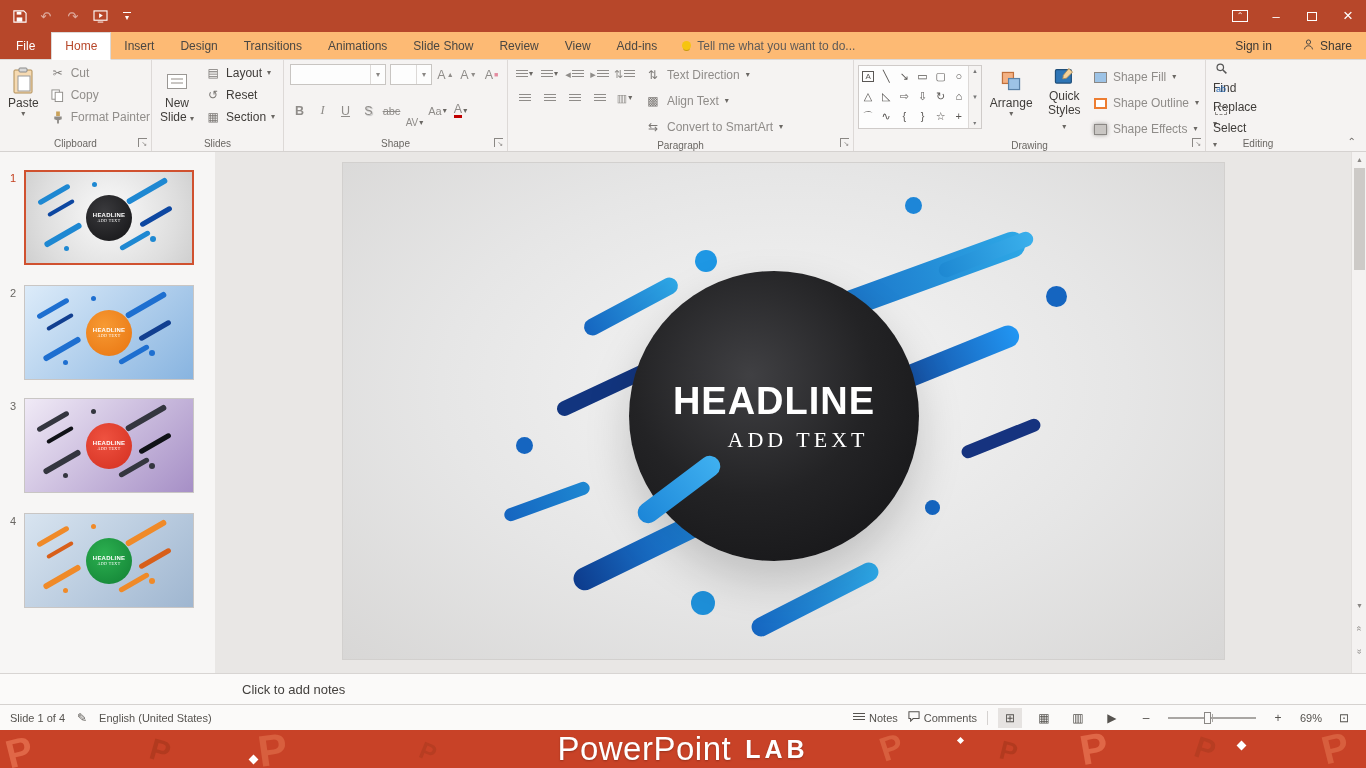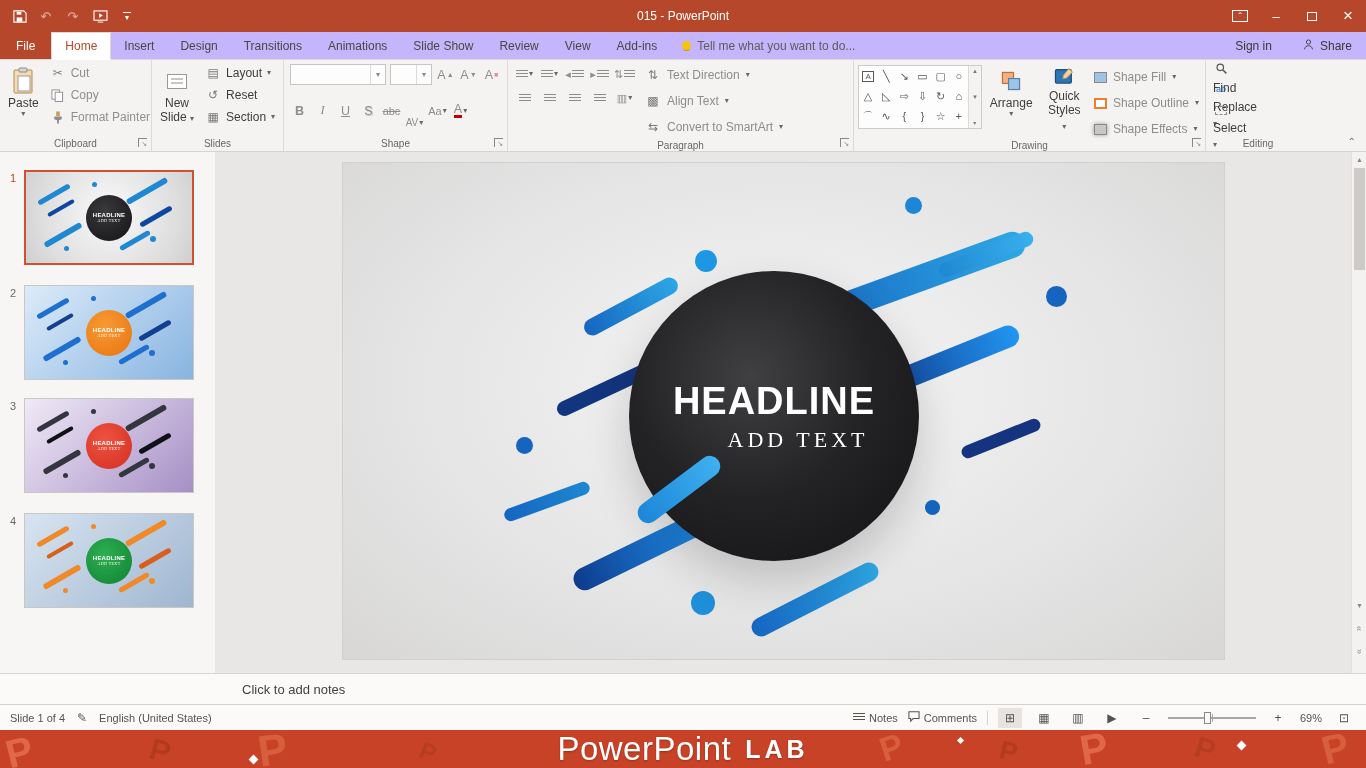--- a/index.html
+++ b/index.html
@@ -14,21 +14,21 @@
   .dim{opacity:.55;}
   .tb-title{position:absolute;left:0;right:0;text-align:center;font-size:12px;color:#fff;}
   .wincs{margin-left:auto;display:flex;align-items:center;height:100%;z-index:2;}
   .winc{width:36px;height:100%;display:flex;align-items:center;justify-content:center;font-size:13px;color:#fff;}
   .maxbox{width:10px;height:9px;border:1px solid #fff;display:inline-block;}
   .dispbox{width:16px;height:12px;border:1px solid #fff;display:inline-flex;align-items:center;justify-content:center;font-size:8px;line-height:1;}
   .qat-caret{display:inline-flex;flex-direction:column;align-items:center;font-size:8px;line-height:5px;}
   .qat-caret i{font-style:normal;border-top:1px solid #fff;width:8px;height:2px;margin-bottom:1px;}
 
   
-  .tabrow{height:28px;display:flex;align-items:stretch;background:#c4b5fd;border-bottom:1px solid #dcd9d7;font-size:12px;}
+  .tabrow{height:28px;display:flex;align-items:stretch;background:#fdba74;border-bottom:1px solid #dcd9d7;font-size:12px;}
   .tab{padding:0 13px;display:flex;align-items:center;color:#4a4743;cursor:default;}
   .tab.file{background:#B7472A;color:#fff;padding:0 16px;}
   .tab.active{background:#fff;color:#B7472A;border:1px solid #dcd9d7;border-bottom:1px solid #fff;margin-bottom:-1px;}
   .tellme{display:flex;align-items:center;gap:6px;color:#5f5b58;padding:0 12px;}
   .bulb{width:9px;height:9px;border-radius:50%;background:#f6c410;box-shadow:0 2px 0 -1px #c79b0a;display:inline-block;}
   .tabspacer{flex:1;}
   .signin{display:flex;align-items:center;padding:8px 16px;color:#3b3835;}
   .sharebtn{display:flex;align-items:center;gap:5px;padding:0 14px;color:#3b3835;}
 
   
@@ -165,21 +165,20 @@
       <span class="qbtn dim">↷</span>
       <span class="qbtn">
         <svg width="15" height="13" viewBox="0 0 16 14">
             <rect x="1" y="1" width="14" height="10" fill="none" stroke="#fff" stroke-width="1.2"></rect>
             <path d="M6.5 3.5v5l4-2.5z" fill="#fff"></path>
             <path d="M5 13h6" stroke="#fff"></path>
           </svg>
       </span>
       <span class="qbtn qat-caret"><i></i>▾</span>
     </div>
-    <div class="tb-title">015 - PowerPoint</div>
     <div class="wincs">
       <span class="winc">
           <span class="dispbox">⌃</span>
         </span>
       <span class="winc">–</span>
       <span class="winc">
           <span class="maxbox"></span>
         </span>
       <span class="winc" style="font-size:17px;">×</span>
     </div>

